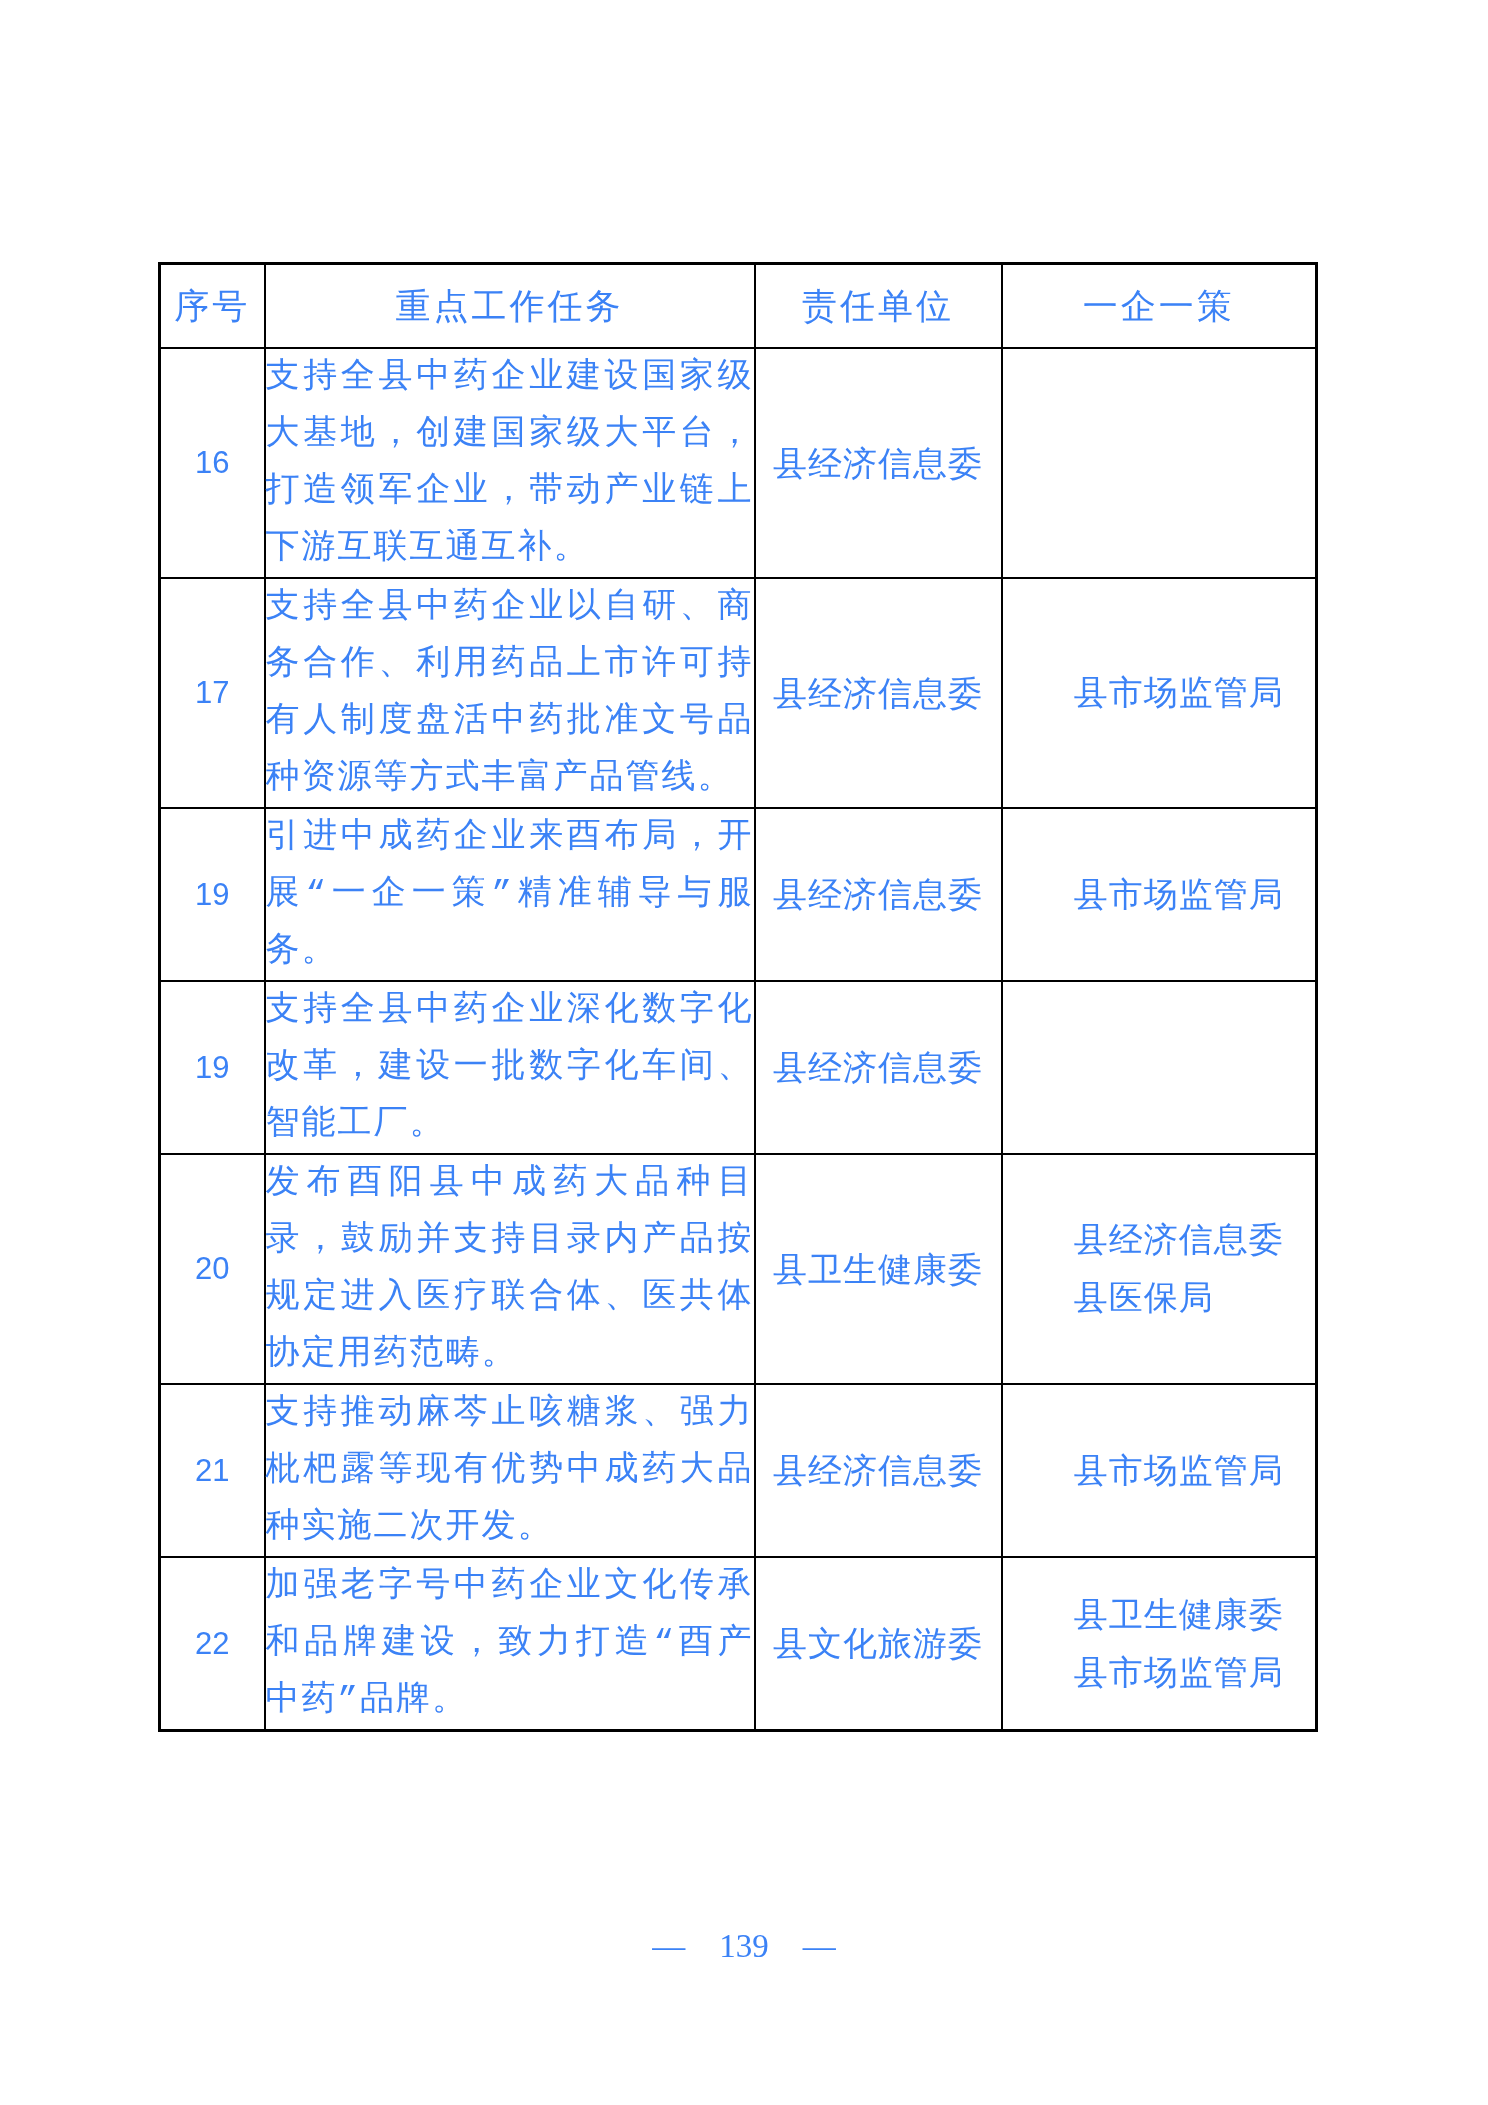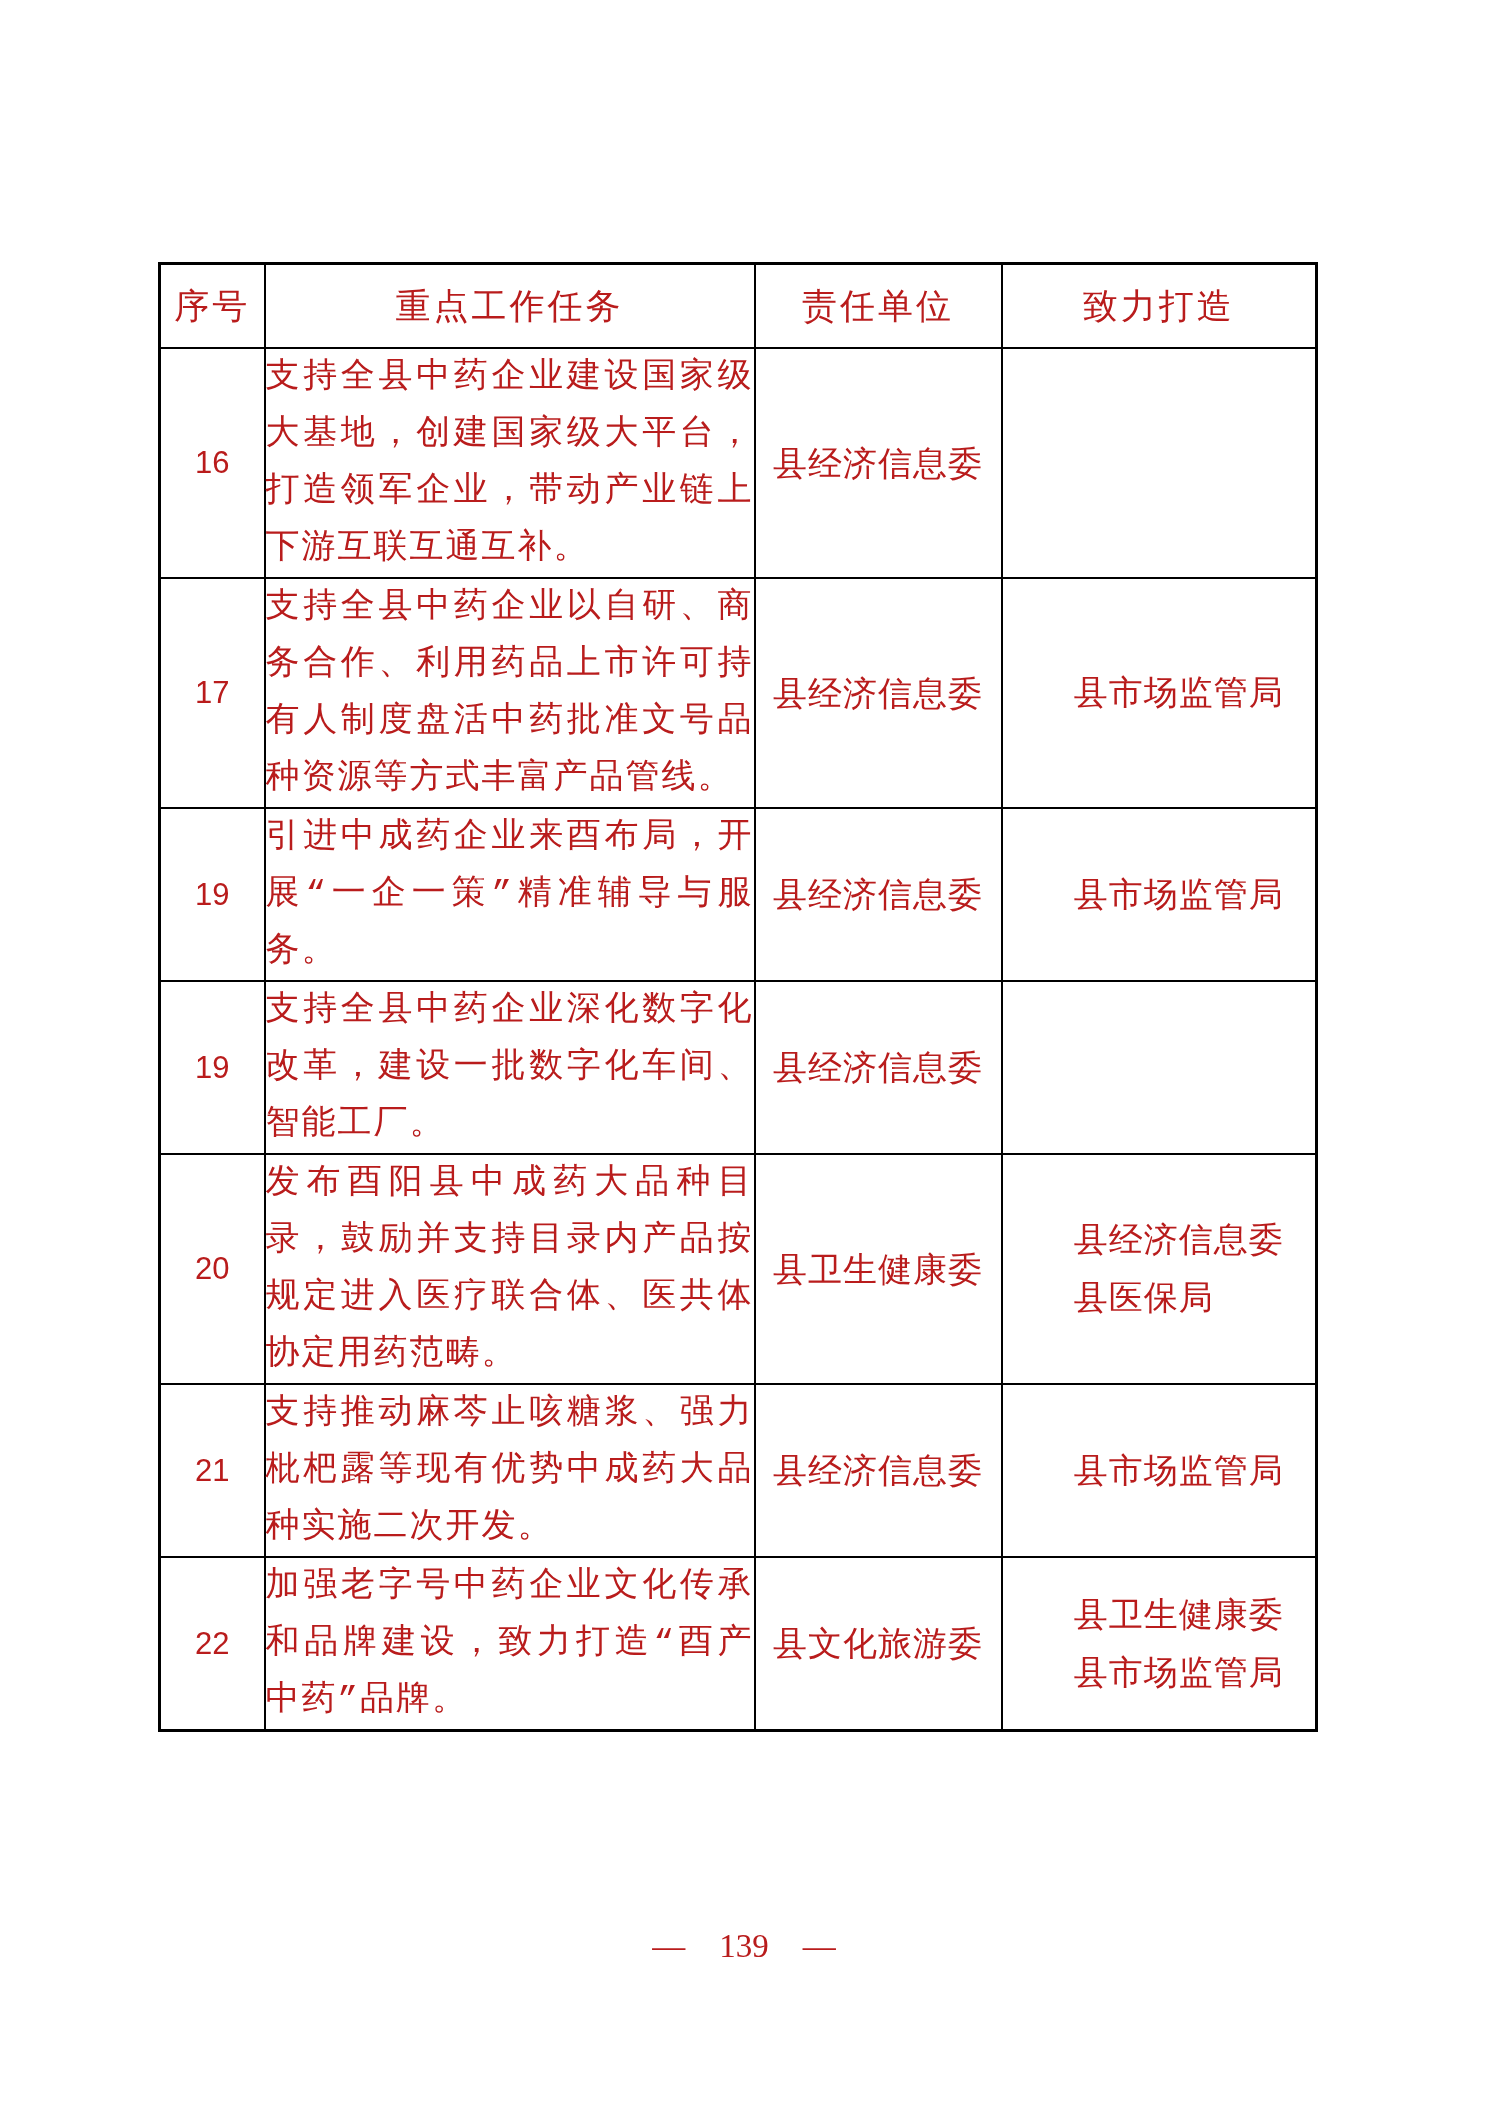--- a/index.html
+++ b/index.html
@@ -6,21 +6,21 @@
     margin: 0;
     padding: 0;
     background: #ffffff;
   }
   .page {
     position: relative;
     width: 1488px;
     height: 2105px;
     background: #ffffff;
     font-family: "Liberation Serif", "DejaVu Serif", serif;
-    color: #b91c1c;
+    color: #3b82f6;
     overflow: hidden;
   }
   table.doc-table {
     position: absolute;
     left: 158px;
     top: 262px;
     width: 1157px;
     table-layout: fixed;
     border-collapse: collapse;
     border: 3px solid #000;
@@ -96,21 +96,21 @@
       <col style="width:105px">
       <col style="width:490px">
       <col style="width:247px">
       <col style="width:315px">
     </colgroup>
     <thead>
       <tr>
         <th>序号</th>
         <th>重点工作任务</th>
         <th>责任单位</th>
-        <th>致力打造</th>
+        <th>一企一策</th>
       </tr>
     </thead>
     <tbody id="rows">
   <tr class="data-row">
     <td class="cell-no"><span class="no">16</span></td>
     <td class="cell-task">
             <div class="task">支持全县中药企业建设国家级大基地，创建国家级大平台，打造领军企业，带动产业链上下游互联互通互补。</div>
           </td>
     <td class="cell-resp">
             <div class="resp">县经济信息委</div>

